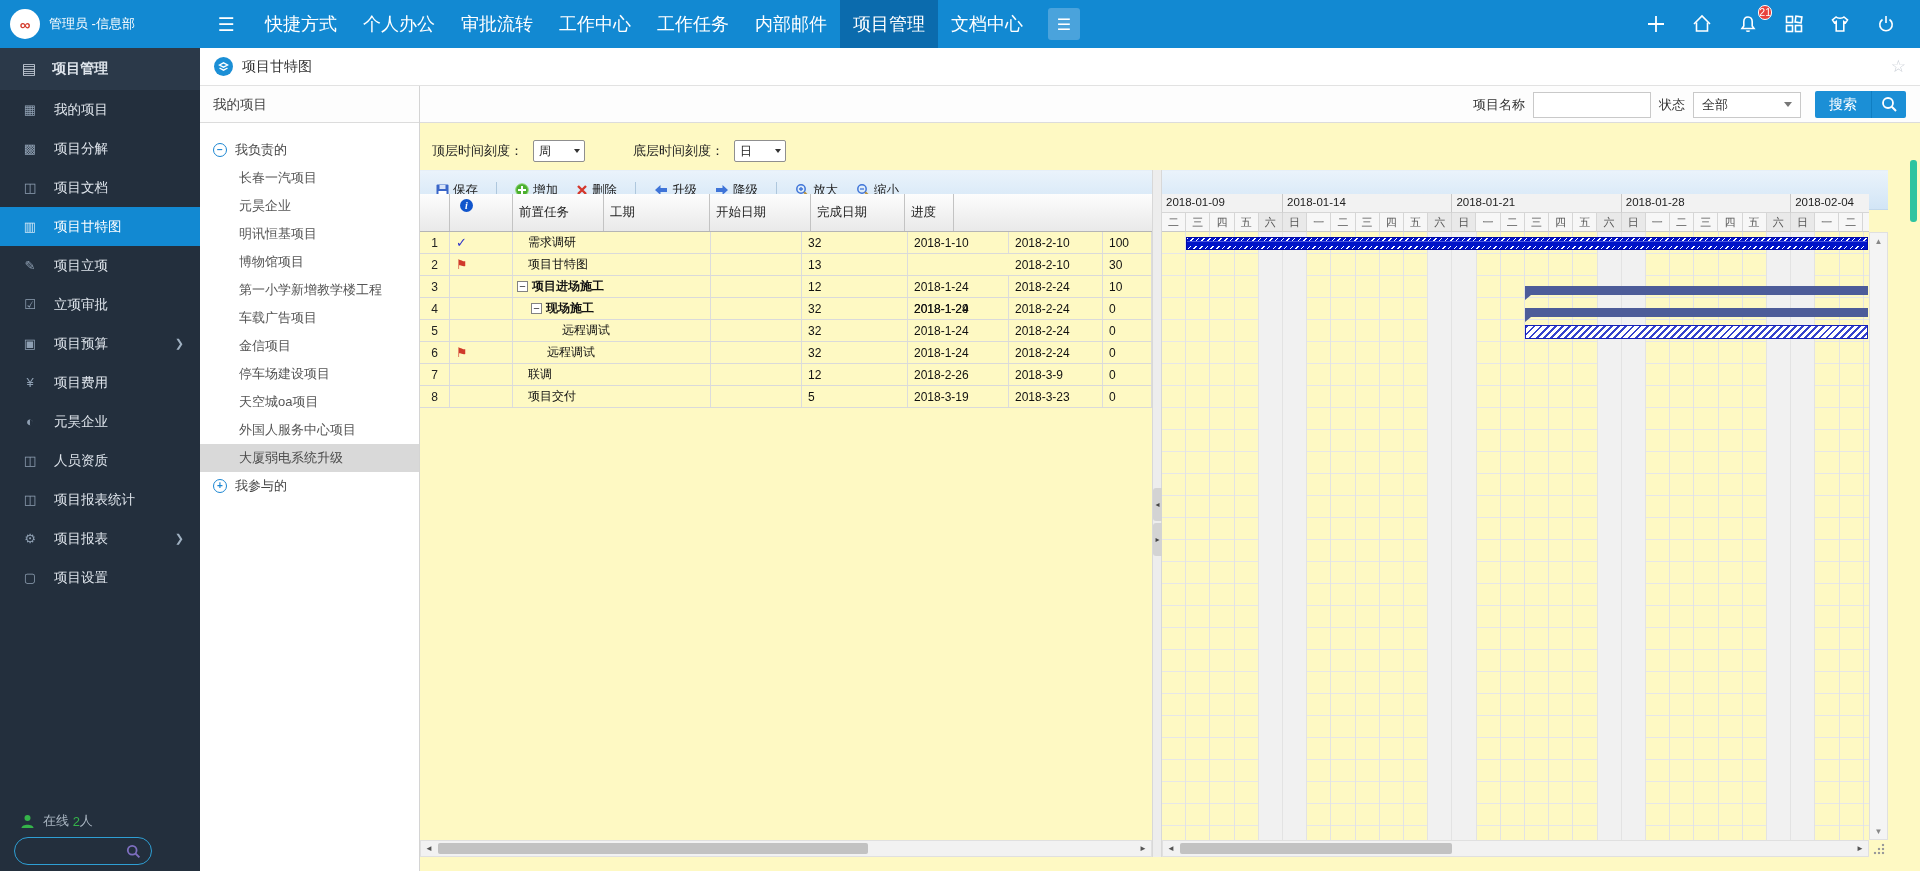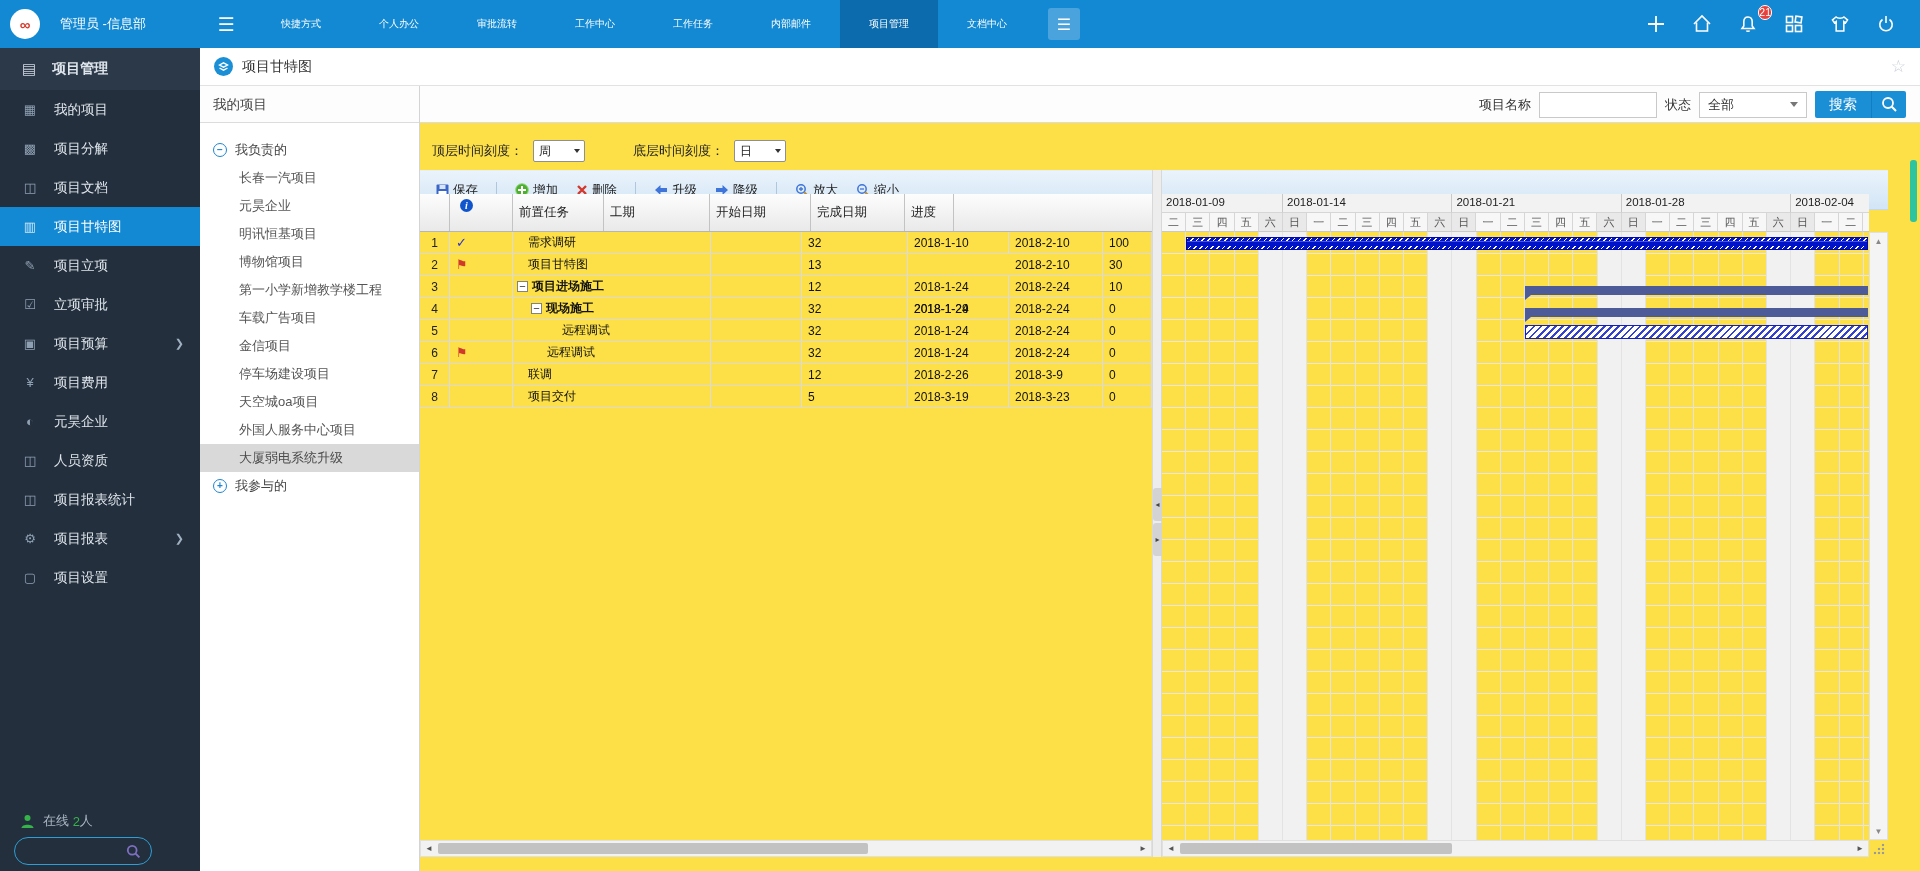--- a/index.html
+++ b/index.html
@@ -3,24 +3,24 @@
 <meta charset="utf-8">
 <style>
   html,body{margin:0;padding:0;background:#fff;}
   *{box-sizing:border-box;font-family:"Liberation Sans","DejaVu Sans",sans-serif;}
   .screen{position:relative;width:1920px;height:871px;overflow:hidden;background:#fff;}
 
   
   .topbar{position:absolute;left:0;top:0;width:1920px;height:48px;background:#1289d2;display:flex;align-items:stretch;color:#fff;}
   .brand{width:200px;display:flex;align-items:center;padding-left:10px;background:#1289d2;}
   .logo{width:30px;height:30px;border-radius:50%;background:#fff;display:flex;align-items:center;justify-content:center;color:#d43a2a;font-weight:bold;font-size:15px;flex:none;}
-  .brand-name{margin-left:20px;font-size:13px;}
+  .brand-name{margin-left:9px;font-size:13px;}
   .nav-collapse{width:52px;display:flex;align-items:center;justify-content:center;font-size:19px;}
   .tabs{display:flex;align-items:stretch;}
-  .tab{width:98px;display:flex;align-items:center;justify-content:center;font-size:10px;cursor:pointer;}
+  .tab{width:98px;display:flex;align-items:center;justify-content:center;font-size:18px;cursor:pointer;}
   .tab.active{background:#0b6bad;}
   .extra-menu{align-self:center;margin-left:12px;width:32px;height:32px;background:#4aa3dc;border-radius:3px;display:flex;align-items:center;justify-content:center;font-size:16px;}
   .top-icons{margin-left:auto;display:flex;align-items:center;gap:22px;padding-right:22px;}
   .ticon{position:relative;display:flex;align-items:center;justify-content:center;width:24px;height:24px;}
   .badge{position:absolute;top:-7px;right:-12px;background:#e8413c;border:1px solid #fff;color:#fff;font-size:10.5px;border-radius:8px;padding:0 0;line-height:13px;}
 
   
   .sidebar{position:absolute;left:0;top:48px;width:200px;height:823px;background:#232f3d;color:#dfe5ec;}
   .side-header{height:42px;background:#2b3949;display:flex;align-items:center;padding-left:22px;font-size:14px;font-weight:bold;}
   .side-header .sicon{font-size:15px;margin-right:16px;color:#cfd7e0;}
@@ -40,34 +40,34 @@
   .fav-star{margin-left:auto;font-size:17px;color:#c9ced6;}
 
   
   .subbar{position:absolute;left:200px;top:86px;width:1720px;height:37px;background:#fdfdfd;border-bottom:1px solid #dcdcdc;}
   .panel-header{position:absolute;left:0;top:0;width:220px;height:37px;border-right:1px solid #d4d4d4;display:flex;align-items:center;padding-left:13px;font-size:13.5px;color:#444;}
   .filters{position:absolute;right:14px;top:0;height:37px;display:flex;align-items:center;gap:8px;}
   .f-label{font-size:13px;color:#333;}
   .f-input{width:118px;height:26px;border:1px solid #c9c9c9;background:#fff;font-size:12px;padding:0 5px;}
   .f-select{width:108px;height:26px;border:1px solid #c9c9c9;background:#fff;display:flex;align-items:center;padding:0 8px;font-size:13px;color:#333;position:relative;cursor:pointer;}
   .f-select .arr{position:absolute;right:8px;width:0;height:0;border-left:4px solid transparent;border-right:4px solid transparent;border-top:5px solid #777;}
-  .search-btn{height:27px;display:flex;align-items:stretch;background:#1b8fd6;border-radius:2px;overflow:hidden;color:#fff;cursor:pointer;}
+  .search-btn{height:27px;display:flex;align-items:stretch;background:#1b8fd6;border-radius:2px;overflow:hidden;color:#fff;cursor:pointer;margin-left:6px;}
   .search-btn .txt{display:flex;align-items:center;padding:0 14px;font-size:14px;border-right:1px solid #0f7ec2;}
   .search-btn .mag{display:flex;align-items:center;justify-content:center;width:34px;}
 
   
   .projects{position:absolute;left:200px;top:123px;width:220px;height:748px;background:#fff;border-right:1px solid #d4d4d4;padding-top:13px;}
   .p-row{height:28px;display:flex;align-items:center;font-size:13px;color:#555;cursor:pointer;}
   .p-group{padding-left:13px;color:#444;}
   .p-group .gicon{width:14px;height:14px;border:1.5px solid #1b86d2;border-radius:50%;color:#1b86d2;font-size:10px;line-height:11px;text-align:center;margin-right:8px;font-weight:bold;}
   .p-item{padding-left:39px;}
   .p-item.selected{background:#d9d9d9;color:#4a4a4a;}
 
   
-  .main{position:absolute;left:420px;top:123px;width:1500px;height:748px;background:#fde047;}
+  .main{position:absolute;left:420px;top:123px;width:1500px;height:748px;background:#fef9c3;}
   .timescale{position:absolute;left:12px;top:15px;height:26px;display:flex;align-items:center;gap:10px;font-size:13px;color:#222;}
   .ts-select{width:52px;height:22px;border:1px solid #8f8f8f;border-radius:2px;background:#fff;display:flex;align-items:center;padding:0 5px;font-size:12px;position:relative;cursor:pointer;}
   .ts-select .arr{position:absolute;right:4px;width:0;height:0;border-left:3.5px solid transparent;border-right:3.5px solid transparent;border-top:4.5px solid #333;}
   .ts-gap{width:28px;}
 
   .tbstrip{position:absolute;top:47px;height:40px;background:linear-gradient(#eaf3fb,#d2e5f6);border-top:1px solid #e6eff8;border-bottom:1px solid #c3d8ea;}
   .tb-left{left:0;width:732px;display:flex;align-items:center;padding-left:10px;gap:6px;}
   .tb-right{left:742px;width:726px;}
   .tbtn{display:flex;align-items:center;gap:4px;font-size:12.5px;color:#222;padding:2px 6px;cursor:pointer;}
   .tsep{width:1px;height:16px;background:#aec7dd;margin:0 6px;}

